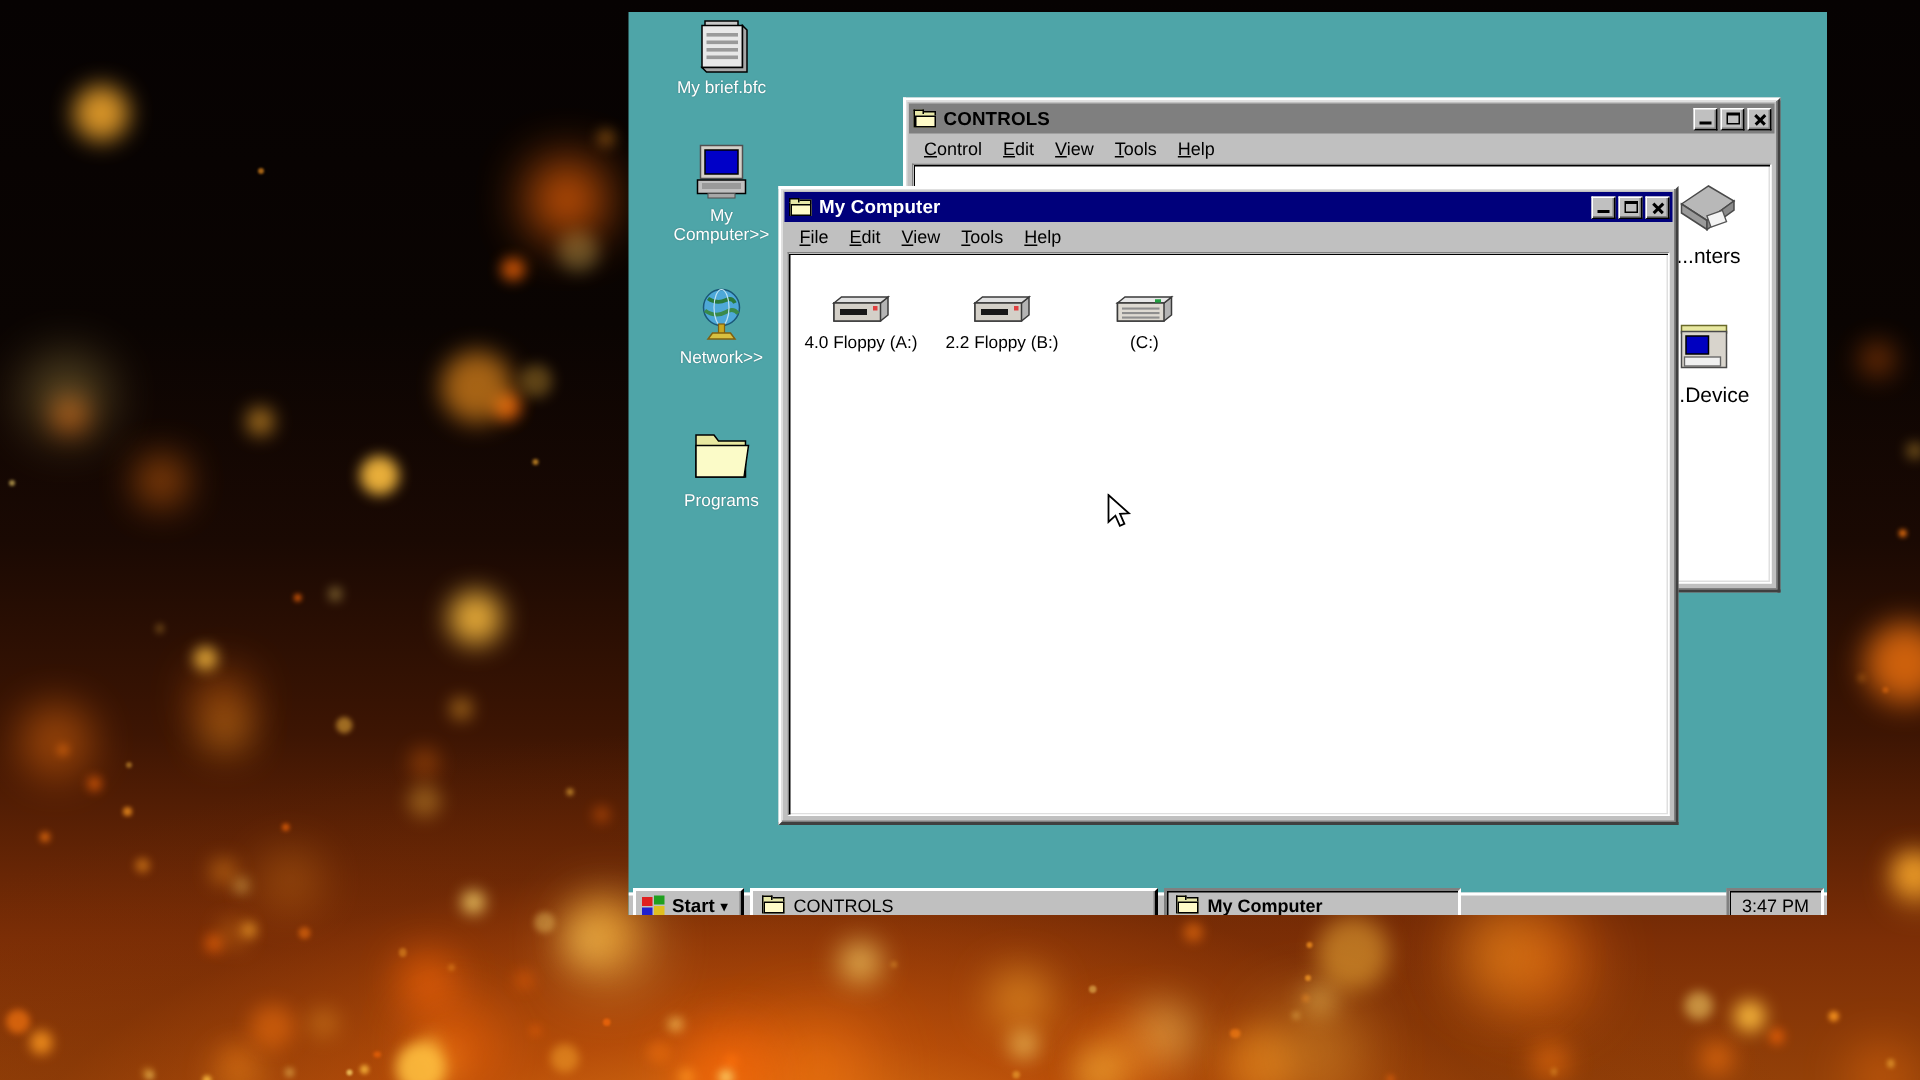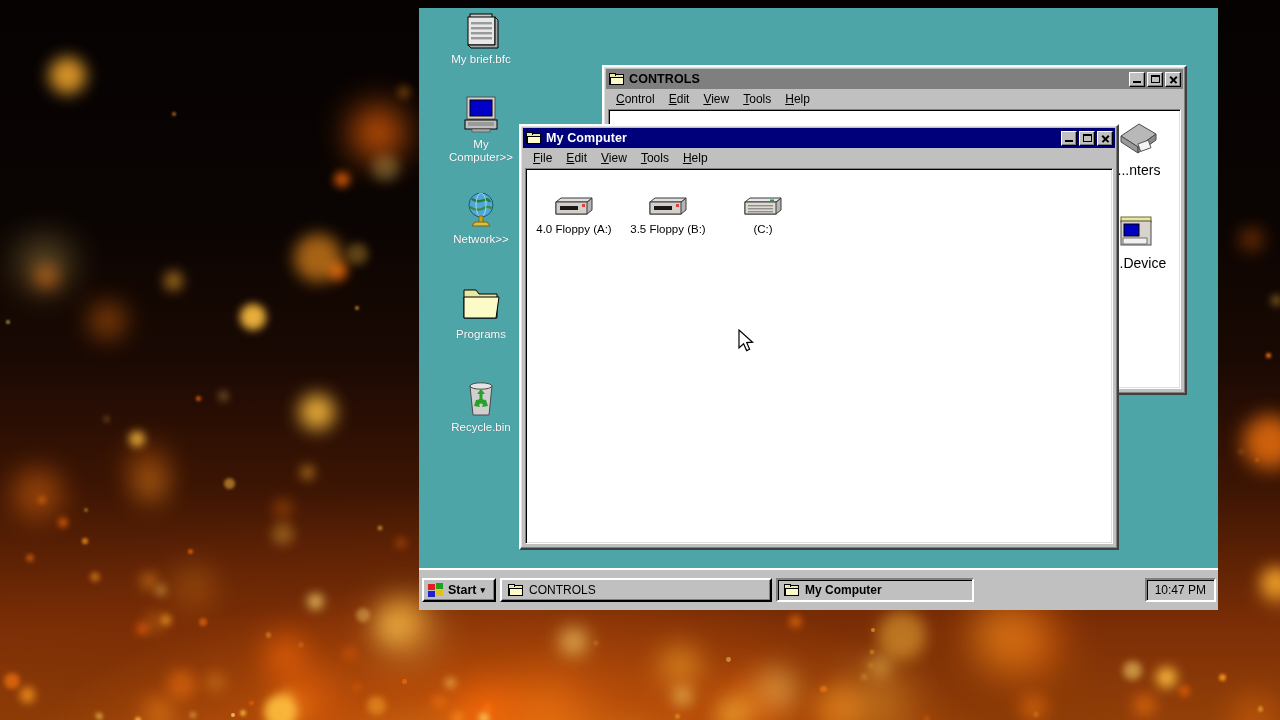--- a/index.html
+++ b/index.html
@@ -124,21 +124,21 @@
 
   
   .ctl-icon { position: absolute; width: 80px; text-align: center; }
   .ctl-icon .cglyph { width: 40px; height: 38px; margin: 0 auto 2px auto; position: relative; }
   .ctl-icon .ccap { font-size: 14px; color: #000; white-space: nowrap; }
 
   
   #taskbar {
     position: absolute;
     left: 0; bottom: 0;
-    width: 799px; height: 42px;
+    width: 799px; height: 15px;
     background: #c0c0c0;
     border-top: 2px solid #ffffff;
     display: flex; align-items: center;
     padding: 2px 2px 2px 3px;
     gap: 4px;
   }
   .tb-raised {
     background: #c0c0c0;
     border-top: 2px solid #ffffff; border-left: 2px solid #ffffff;
     border-right: 2px solid #000000; border-bottom: 2px solid #000000;
@@ -381,32 +381,20 @@
         <path d="M13 9 q6 4 12 1 q4 -2 6 2" stroke="#2a7a3a" stroke-width="2.5" fill="none"></path>
         <path d="M11 17 q7 5 14 1 q5 -3 8 1" stroke="#3a8a4a" stroke-width="2.5" fill="none"></path>
         <ellipse cx="22" cy="15" rx="5" ry="12" fill="none" stroke="#bfe4f4" stroke-width="0.8"></ellipse>
         <rect x="20" y="26" width="4" height="7" fill="#c8a820" stroke="#806010" stroke-width="0.8"></rect>
         <path d="M13 36 L31 36 L28 32 L16 32 Z" fill="#d8c040" stroke="#806010" stroke-width="1"></path>
       </svg>
     </div>
     <div class="cap">Network&gt;&gt;</div>
   </div>
 
-  <div class="desk-icon" style="left:18px; top:370px;">
-    <div class="glyph">
-      <svg width="44" height="40" viewBox="0 0 44 40">
-        <path d="M11 8 L33 8 L30 37 L14 37 Z" fill="#cfcfcf" stroke="#4a4a4a" stroke-width="1"></path>
-        <ellipse cx="22" cy="8" rx="11" ry="3.2" fill="#e4e4e4" stroke="#4a4a4a" stroke-width="1"></ellipse>
-        <path d="M18 16 l4 -5 l4 5 l-2.5 0 l0 6 l-3 0 l0 -6 Z" fill="#2aa02a"></path>
-        <path d="M27 22 l2 6 l-6 1 l1 -2.5 l-5 -3 l1.5 -2.5 Z" fill="#2aa02a"></path>
-        <path d="M17 22 l-2 6 l6 1 l-1 -2.5 l5 -3 l-1.5 -2.5 Z" fill="#2aa02a"></path>
-      </svg>
-    </div>
-    <div class="cap">Recycle.bin</div>
-  </div>
 
   <div class="win" id="controls-window" style="left:183px; top:57px; width:585px; height:330px;">
     <div class="titlebar inactive">
       <span class="folder-ic">
           <i class="back"></i>
           <i class="tab"></i>
           <i class="front"></i>
         </span>
       <span class="tb-title">CONTROLS</span>
       <span class="tb-buttons">
@@ -501,21 +489,21 @@
       <div class="drive" style="left:96px; top:24px;">
         <div class="dglyph">
           <svg width="40" height="26" viewBox="0 0 40 26">
             <path d="M2 9 L33 9 L38 5 L38 17 L33 21 L2 21 Z" fill="#b4b4b4" stroke="#3a3a3a" stroke-width="1"></path>
             <path d="M2 9 L7 5 L38 5 L33 9 Z" fill="#e0e0e0" stroke="#3a3a3a" stroke-width="1"></path>
             <rect x="2" y="9" width="31" height="12" fill="#d4d0c8" stroke="#3a3a3a" stroke-width="1"></rect>
             <rect x="6" y="13" width="18" height="4" fill="#181818"></rect>
             <rect x="28" y="11" width="3" height="3" fill="#e04040"></rect>
           </svg>
         </div>
-        <div class="dcap">3.5 Floppy (B:)</div>
+        <div class="dcap">2.2 Floppy (B:)</div>
       </div>
 
       <div class="drive" style="left:191px; top:24px;">
         <div class="dglyph">
           <svg width="40" height="26" viewBox="0 0 40 26">
             <path d="M2 9 L33 9 L38 5 L38 17 L33 21 L2 21 Z" fill="#b4b4b4" stroke="#3a3a3a" stroke-width="1"></path>
             <path d="M2 9 L7 5 L38 5 L33 9 Z" fill="#e8e8e8" stroke="#3a3a3a" stroke-width="1"></path>
             <rect x="2" y="9" width="31" height="12" fill="#dedad2" stroke="#3a3a3a" stroke-width="1"></rect>
             <rect x="5" y="12" width="25" height="1.4" fill="#8e8e8e"></rect>
             <rect x="5" y="15" width="25" height="1.4" fill="#8e8e8e"></rect>
@@ -558,17 +546,17 @@
     <div class="task-button tb-sunken active-task" style="width:198px;">
       <span class="folder-ic">
           <i class="back"></i>
           <i class="tab"></i>
           <i class="front"></i>
         </span>
       <span class="tlabel">My Computer</span>
     </div>
 
     <div id="tray" class="tb-sunken">
-      <span>10:47 PM</span>
+      <span>3:47 PM</span>
     </div>
   </div>
 
 </div>
 
 </body></html>

